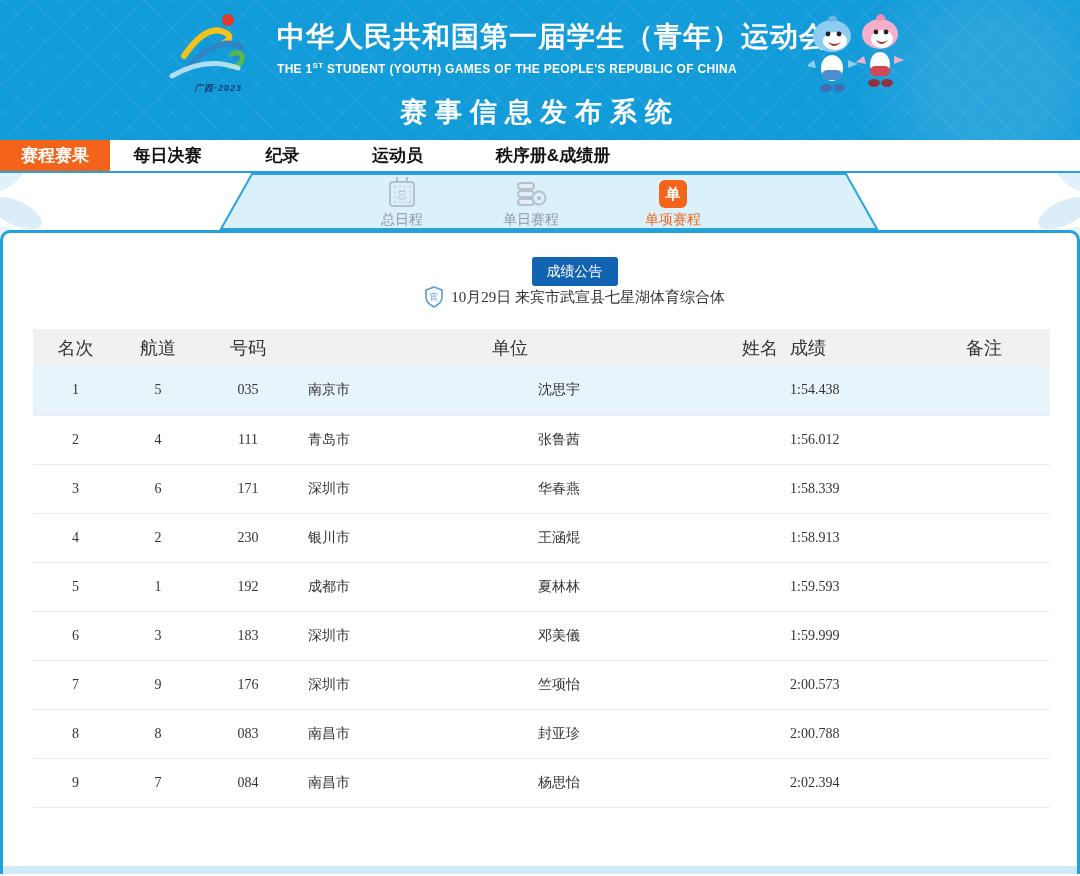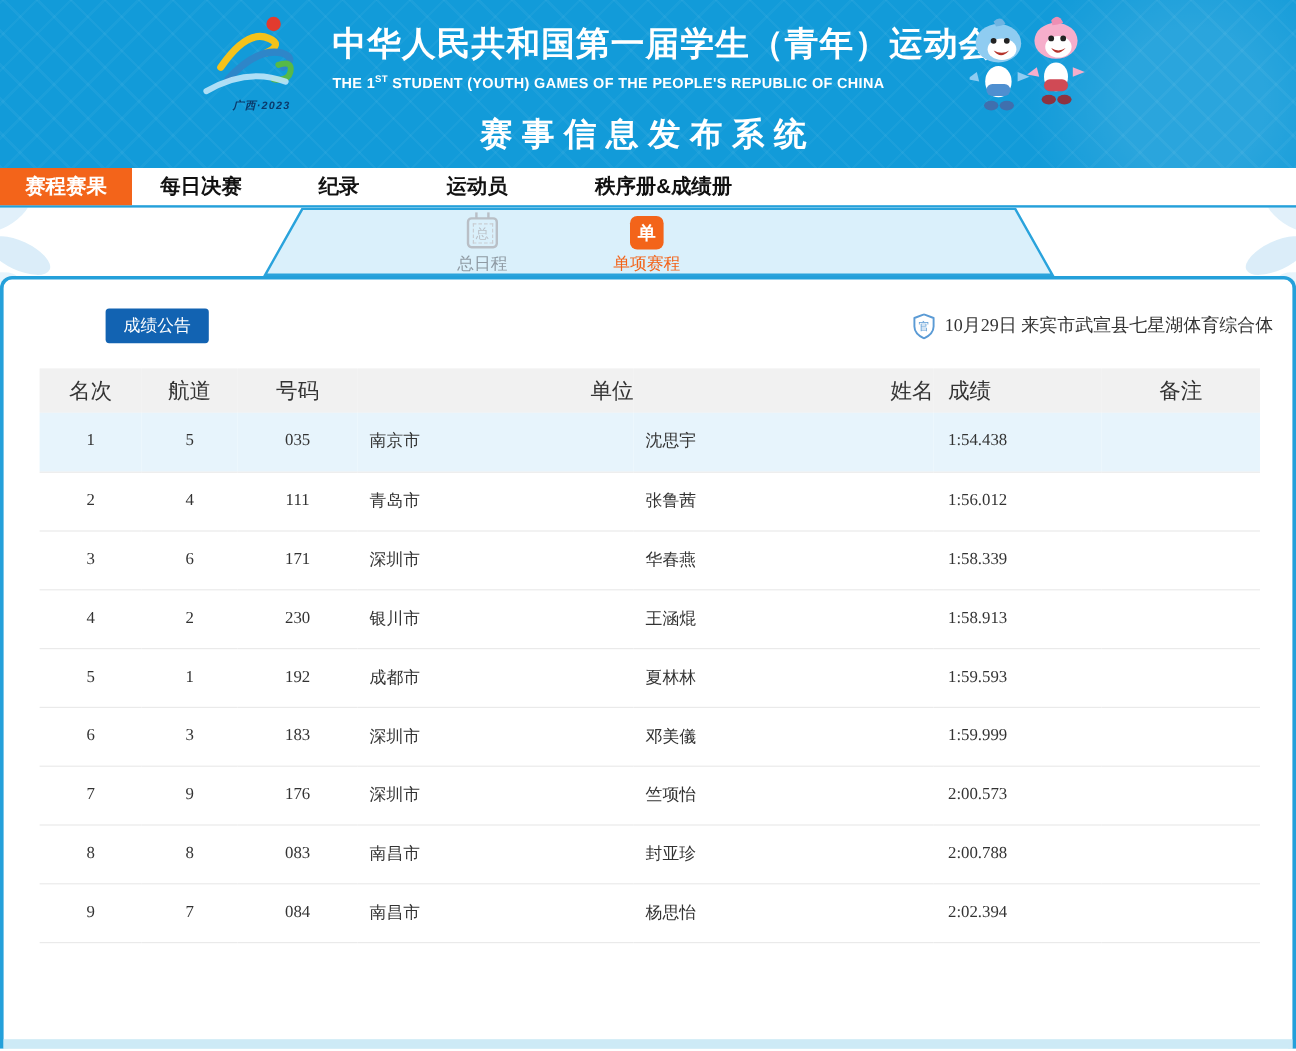--- a/index.html
+++ b/index.html
@@ -58,21 +58,21 @@
   .content{ position:relative; width:100%; height:644px; background:#fff;
     border:3px solid #24a0da; border-bottom:none; border-radius:10px 10px 0 0; }
 
   .event-row{ position:relative; height:50px; margin-top:27px; }
   .event-badge{ position:absolute; left:36px; top:0; width:48px; height:48px; border-radius:50%;
     background:#1263b2; box-shadow:0 0 0 3px #fff; z-index:2; display:flex; align-items:center; justify-content:center; }
   .event-bar{ position:absolute; left:78px; right:19px; top:7px; height:33px; background:#1263b2;
     border-radius:3px; color:#fff; font-size:15px; display:flex; align-items:center; padding-left:24px; }
 
   .event-meta{ display:flex; justify-content:space-between; align-items:center;
-    margin:24px 16px 0 85px; }
+    margin:24px 16px 0 85px;flex-direction:column; }
   .announce-btn{ background:#1263b2; color:#fff; border:none; border-radius:3px;
     height:29px; padding:0 15px; font-size:14px; cursor:pointer;
     font-family:"Liberation Sans","DejaVu Sans",sans-serif; }
   .schedule{ display:flex; align-items:center; gap:7px; font-size:15px; color:#333;
     font-family:"Liberation Serif","DejaVu Serif",serif; }
 
   
   .results{ margin:21px 27px 0 30px; }
   table{ width:100%; border-collapse:collapse; font-family:"Liberation Serif","DejaVu Serif",serif; }
   thead th{ height:37px; background:#f1f1f1; font-weight:400; font-size:18px; color:#333; }
@@ -166,20 +166,32 @@
   </svg>
 
   <div class="subnav-items">
     <div class="subnav-item w1">
       <div class="icn">
         <div class="cal-icon">
             <span class="inner">总</span>
           </div>
       </div>
       <div class="lbl">总日程</div>
+    </div>
+    <div class="subnav-item w2">
+      <div class="icn">
+        <svg width="32" height="28" viewBox="0 0 32 28">
+          <rect x="3" y="3" width="16" height="6" rx="3" fill="none" stroke="#b9bfc6" stroke-width="2"></rect>
+          <rect x="3" y="11" width="16" height="6" rx="3" fill="none" stroke="#b9bfc6" stroke-width="2"></rect>
+          <rect x="3" y="19" width="16" height="6" rx="3" fill="none" stroke="#b9bfc6" stroke-width="2"></rect>
+          <circle cx="24" cy="18" r="6.5" fill="#daf0fb" stroke="#b9bfc6" stroke-width="2"></circle>
+          <circle cx="24" cy="18" r="2" fill="#b9bfc6"></circle>
+        </svg>
+      </div>
+      <div class="lbl">单日赛程</div>
     </div>
     <div class="subnav-item w3 active">
       <div class="icn">
         <div class="single-icon">单</div>
       </div>
       <div class="lbl">单项赛程</div>
     </div>
   </div>
 </div>
 

